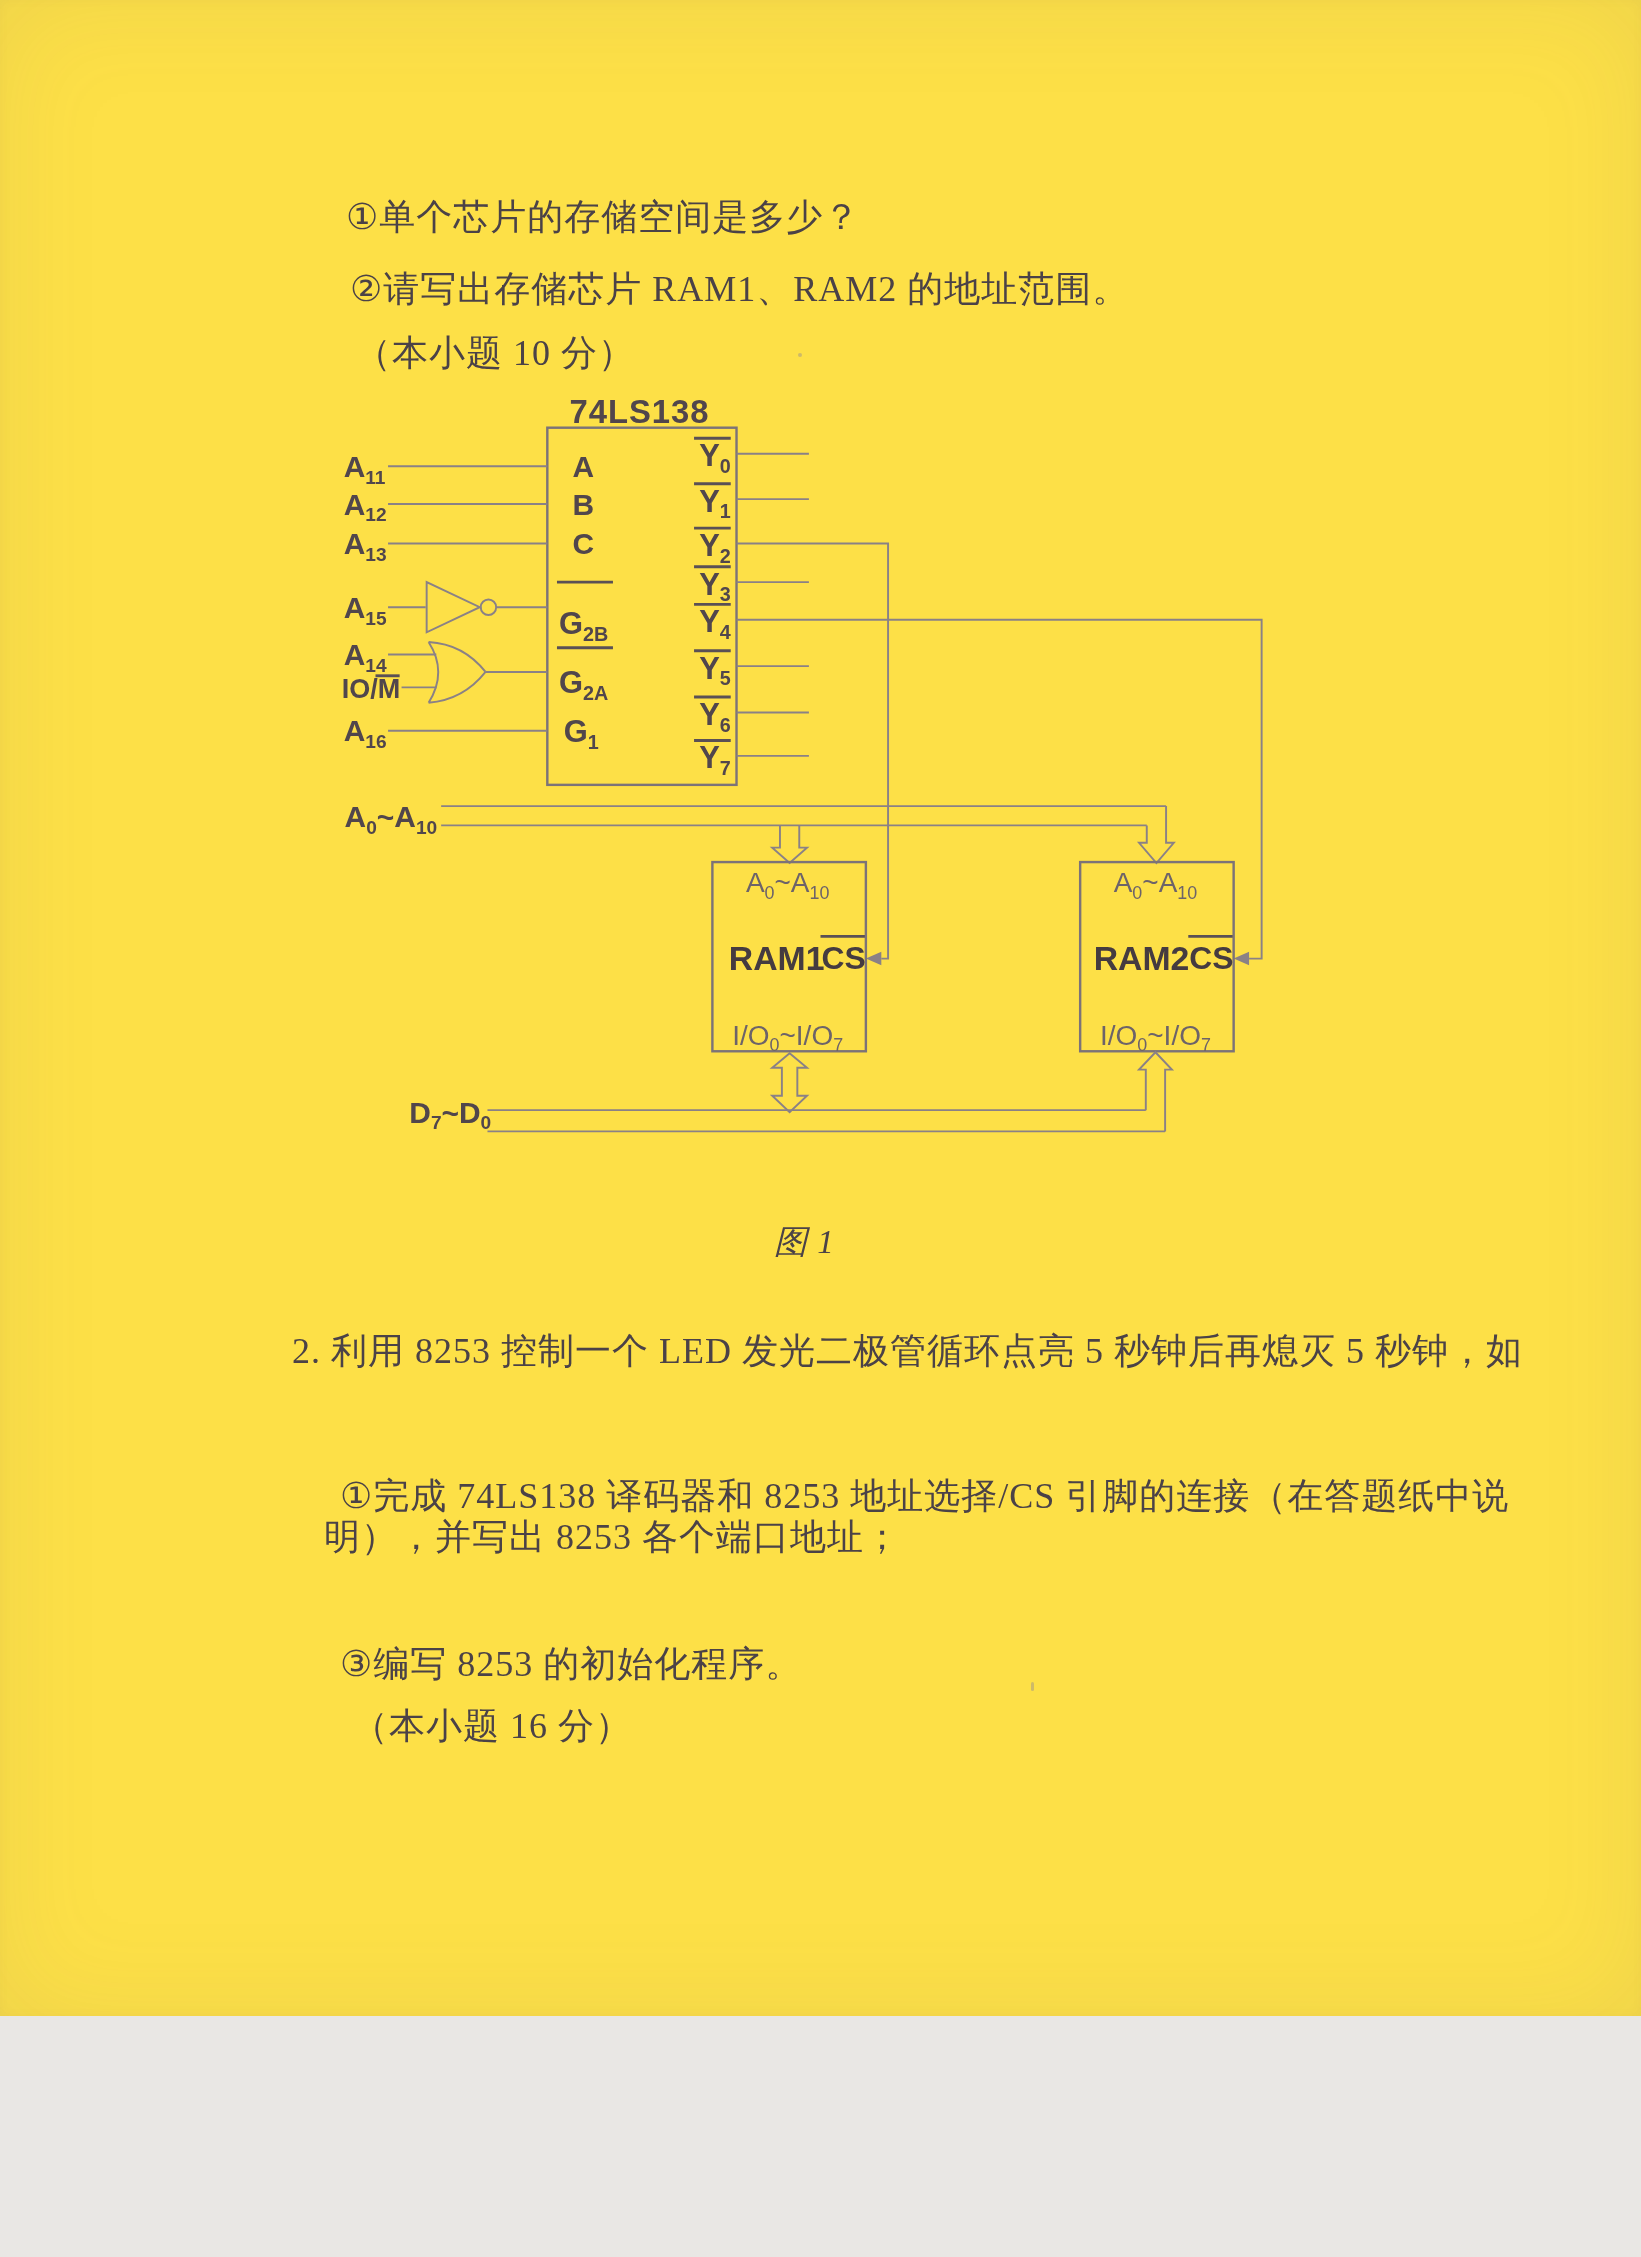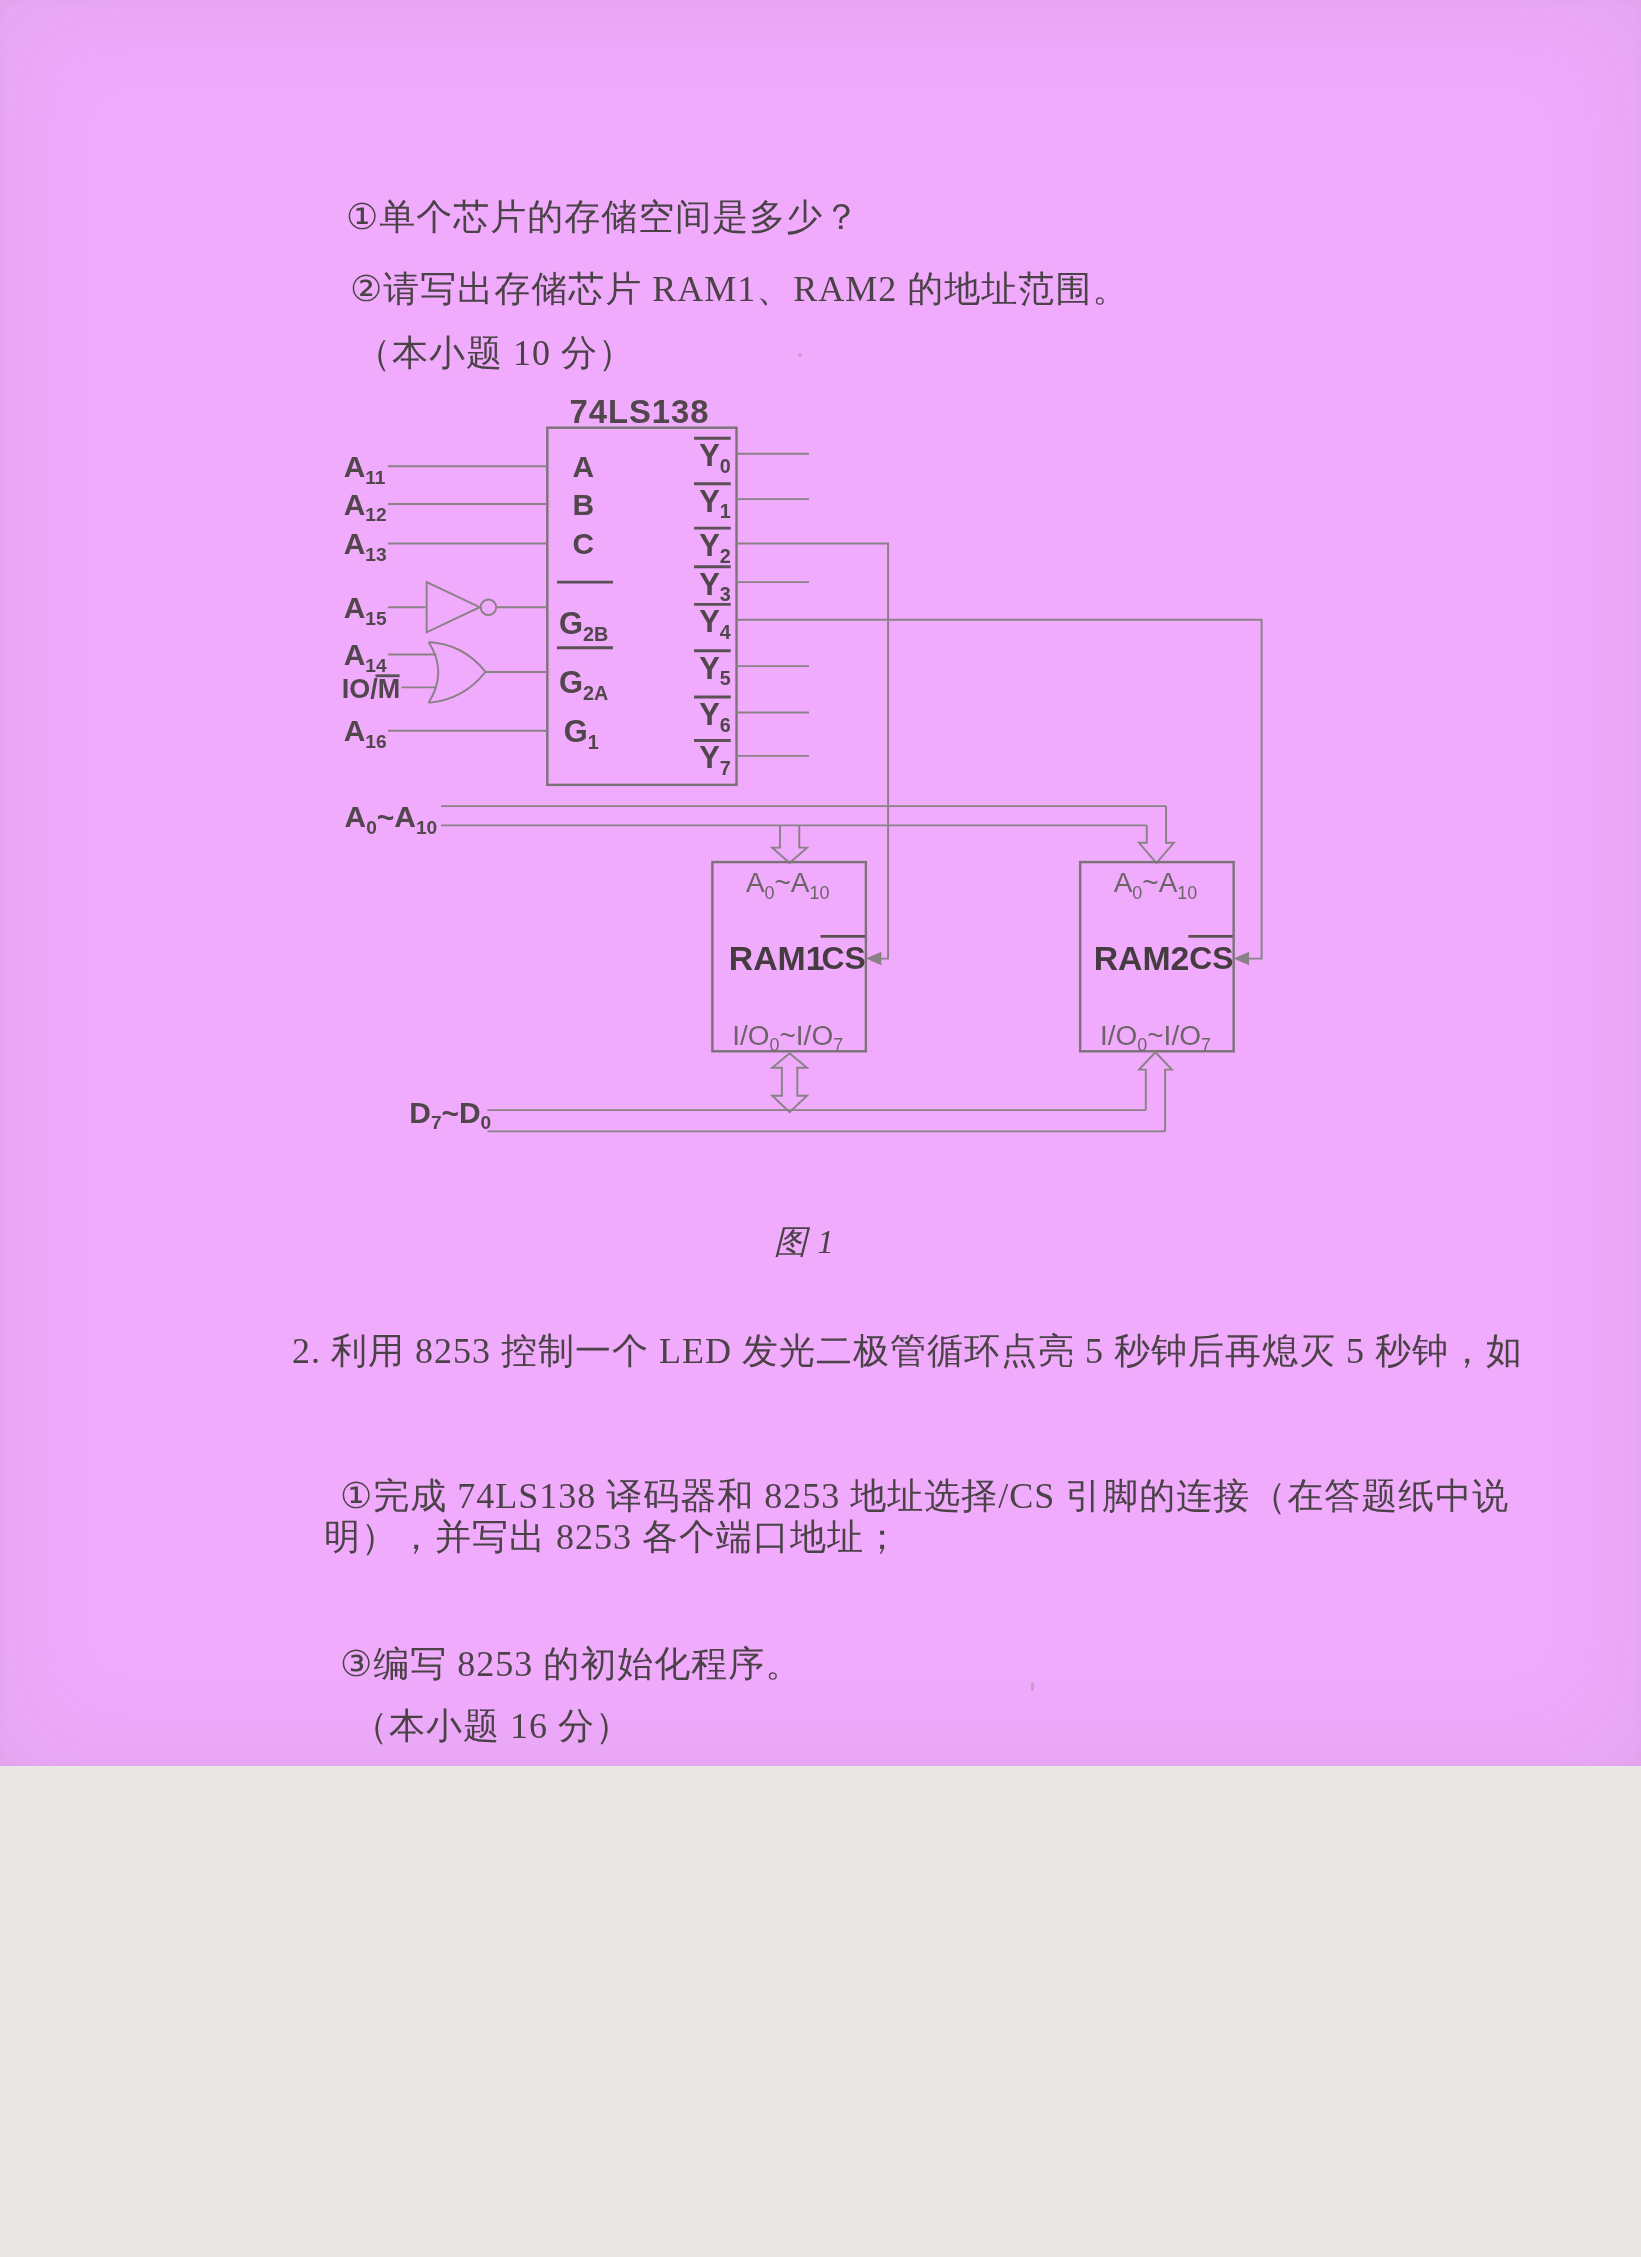--- a/index.html
+++ b/index.html
@@ -1,17 +1,17 @@
 <!DOCTYPE html>
 <html><head>
 <meta charset="utf-8">
 <style>
   html,body{margin:0;padding:0;}
   body{width:1641px;height:2257px;background:#e9e7e4;}
-  .page{position:relative;width:1641px;height:1766px;background:#f0abfc;overflow:hidden;}
+  .page{position:relative;width:1641px;height:2016px;background:#fde047;overflow:hidden;}
   .page::after{content:"";position:absolute;inset:0;pointer-events:none;
     box-shadow:inset 0 0 106px rgba(110,100,106,.10), inset 0 0 9.7px rgba(110,100,106,.05);}
   .cjk{position:absolute;font-family:"Liberation Serif","DejaVu Serif","DejaVu Sans",serif;
     font-size:36px;color:#4b4247;white-space:pre;letter-spacing:1px;line-height:1.15;}
   .caption{font-size:33px;}
   .footer{font-size:27px;letter-spacing:4.8px;color:#554b50;font-weight:bold;}
   svg.diagram{position:absolute;left:0;top:0;}
   svg text{font-family:"Liberation Sans","DejaVu Sans",sans-serif;font-weight:bold;fill:#51464c;}
   svg .sub{font-size:64%;}
   svg .reg{font-weight:normal;fill:#6d6369;font-size:29px;}

